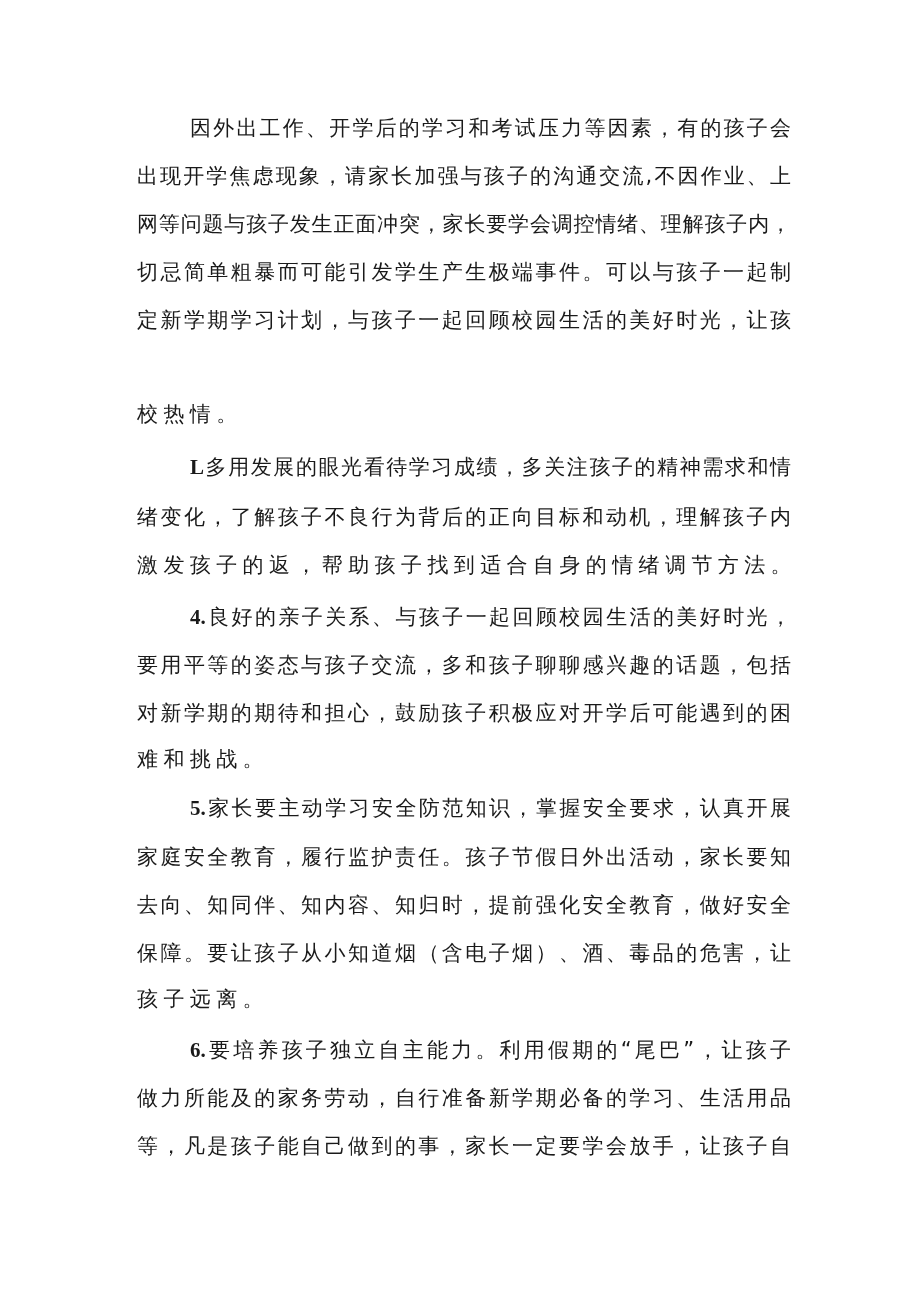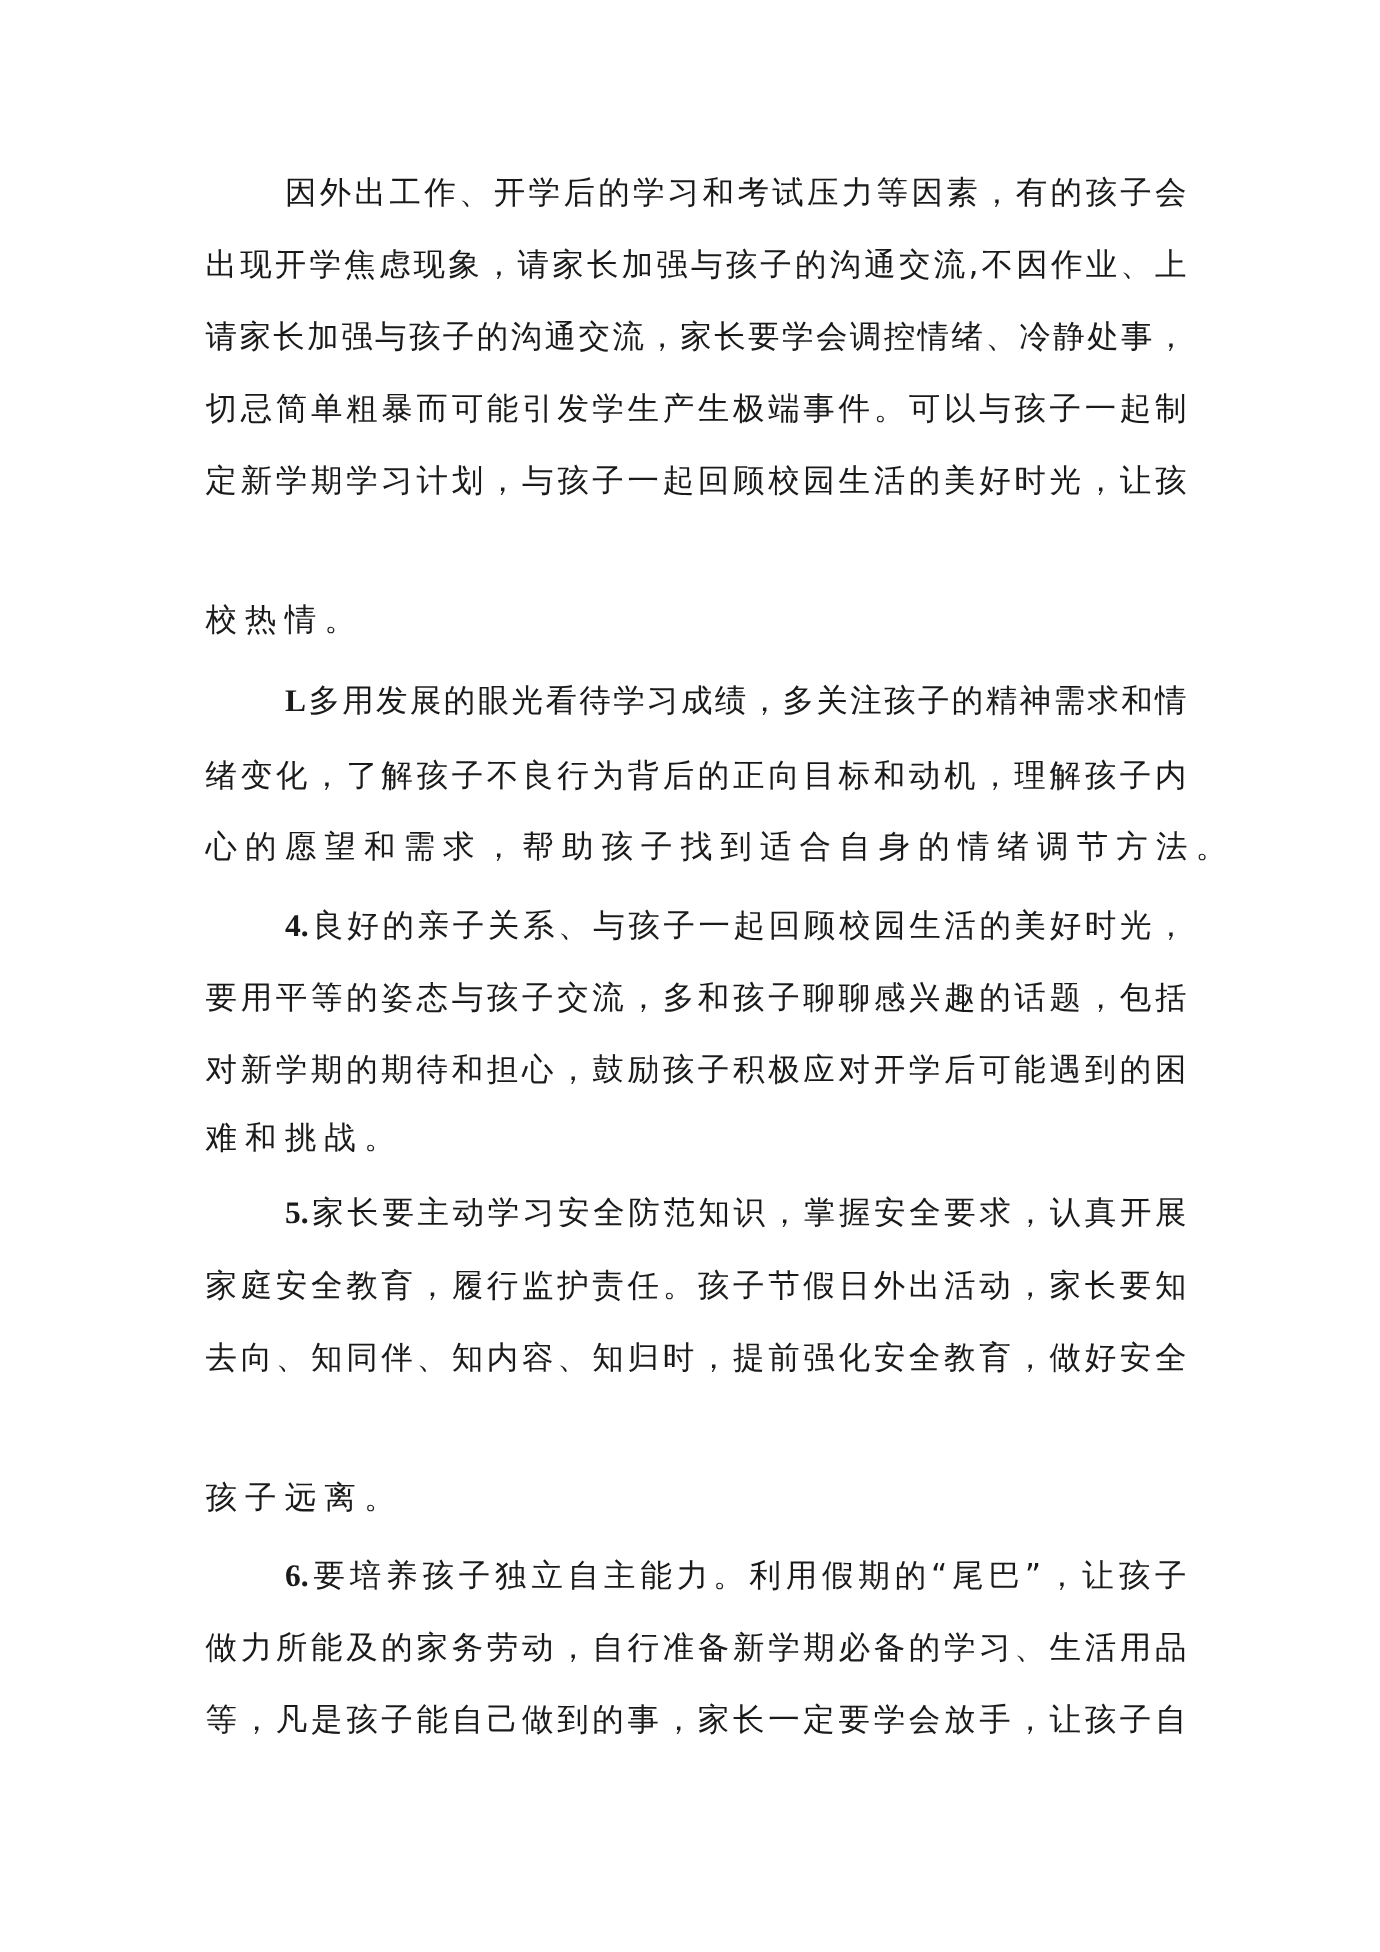--- a/index.html
+++ b/index.html
@@ -30,43 +30,44 @@
     font-weight: bold;
   }
 </style>
 </head>
 <body>
 
 <div class="page">
 
   <div class="line indent" style="top:115px">因外出工作、开学后的学习和考试压力等因素，有的孩子会</div>
   <div class="line" style="top:163px">出现开学焦虑现象，请家长加强与孩子的沟通交流,不因作业、上</div>
-  <div class="line" style="top:211px">请家长加强与孩子的沟通交流，家长要学会调控情绪、冷静处事，</div>
+  <div class="line" style="top:211px">网等问题与孩子发生正面冲突，家长要学会调控情绪、理解孩子内，</div>
   <div class="line" style="top:259px">切忌简单粗暴而可能引发学生产生极端事件。可以与孩子一起制</div>
   <div class="line" style="top:307px">定新学期学习计划，与孩子一起回顾校园生活的美好时光，让孩</div>
   <div class="line last" style="top:403px">校热情。</div>
 
   <div class="line indent" style="top:454px">
     <span class="num">L</span><span>多用发展的眼光看待学习成绩，多关注孩子的精神需求和情</span>
   </div>
   <div class="line" style="top:504px">绪变化，了解孩子不良行为背后的正向目标和动机，理解孩子内</div>
-  <div class="line last" style="top:554px">心的愿望和需求，帮助孩子找到适合自身的情绪调节方法。</div>
+  <div class="line last" style="top:554px">激发孩子的返，帮助孩子找到适合自身的情绪调节方法。</div>
 
   <div class="line indent" style="top:604px">
     <span class="num">4.</span><span>良好的亲子关系、与孩子一起回顾校园生活的美好时光，</span>
   </div>
   <div class="line" style="top:652px">要用平等的姿态与孩子交流，多和孩子聊聊感兴趣的话题，包括</div>
   <div class="line" style="top:700px">对新学期的期待和担心，鼓励孩子积极应对开学后可能遇到的困</div>
   <div class="line last" style="top:748px">难和挑战。</div>
 
   <div class="line indent" style="top:795px">
     <span class="num">5.</span><span>家长要主动学习安全防范知识，掌握安全要求，认真开展</span>
   </div>
   <div class="line" style="top:844px">家庭安全教育，履行监护责任。孩子节假日外出活动，家长要知</div>
   <div class="line" style="top:892px">去向、知同伴、知内容、知归时，提前强化安全教育，做好安全</div>
+  <div class="line" style="top:940px">保障。要让孩子从小知道烟（含电子烟）、酒、毒品的危害，让</div>
   <div class="line last" style="top:988px">孩子远离。</div>
 
   <div class="line indent" style="top:1037px">
     <span class="num">6.</span><span>要培养孩子独立自主能力。利用假期的“尾巴”，让孩子</span>
   </div>
   <div class="line" style="top:1085px">做力所能及的家务劳动，自行准备新学期必备的学习、生活用品</div>
   <div class="line" style="top:1133px">等，凡是孩子能自己做到的事，家长一定要学会放手，让孩子自</div>
 
 </div>
 

